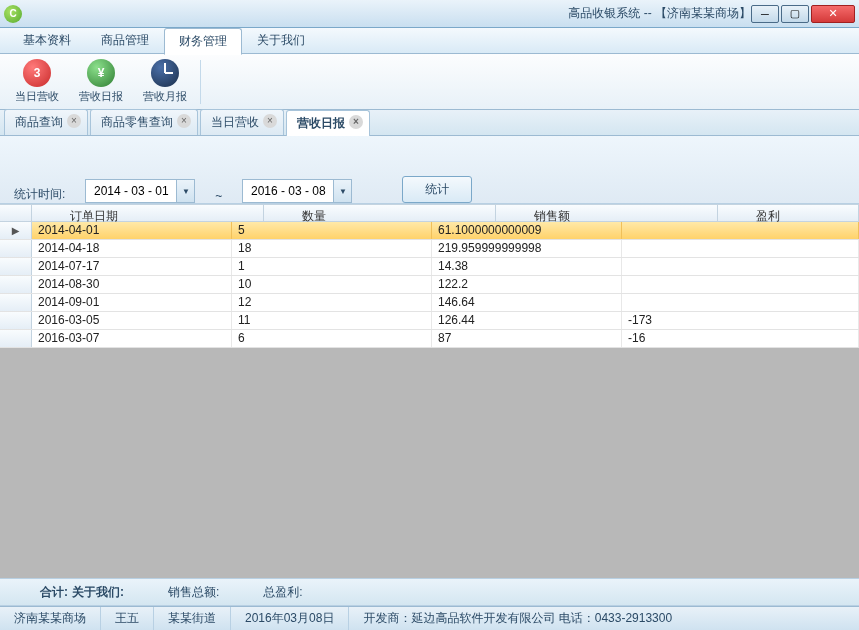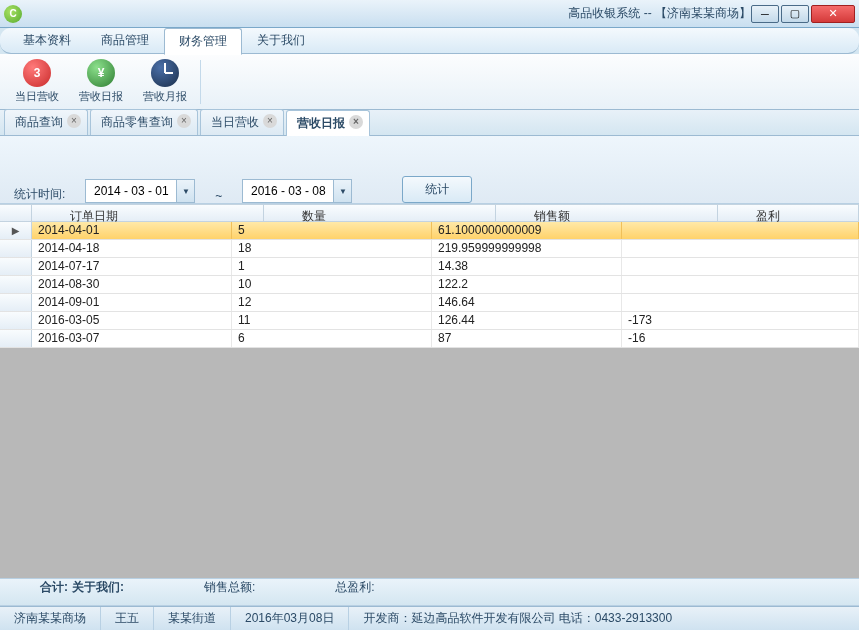--- a/index.html
+++ b/index.html
@@ -8,21 +8,21 @@
 
 .titlebar { height: 28px; background: linear-gradient(to bottom, #eaf3fa, #c9dff0); display: flex; align-items: center; padding: 0 4px; border-bottom: 1px solid #7ba8c9; }
 .titlebar .app-icon { width: 18px; height: 18px; border-radius: 50%; background: radial-gradient(circle at 35% 35%, #a8e063, #56ab2f); margin-right: 6px; display: flex; align-items: center; justify-content: center; }
 .titlebar .app-icon::after { content: "C"; color: #fff; font-size: 10px; font-weight: bold; }
 .titlebar .title-text { color: #2b4a66; font-size: 12px; flex: 1; text-align: right; }
 .win-buttons { display: flex; gap: 2px; }
 .win-btn { width: 28px; height: 18px; border: 1px solid #4a6b88; background: linear-gradient(to bottom, #e8f1f8, #c3d9ea); display: flex; align-items: center; justify-content: center; font-size: 11px; cursor: pointer; border-radius: 2px; }
 .win-btn.close { background: linear-gradient(to bottom, #f56b6b, #d43a3a); color: #fff; width: 44px; border-color: #a02020; }
 
 
-.menubar { height: 26px; background: linear-gradient(to bottom, #f4f9fd, #d9eaf6); display: flex; align-items: center; padding: 0 8px; border-bottom: 1px solid #9cbad2; border-radius: 11px; }
+.menubar { height: 26px; background: linear-gradient(to bottom, #f4f9fd, #d9eaf6); display: flex; align-items: center; padding: 0 8px; border-bottom: 1px solid #9cbad2; }
 .menubar .menu-item { padding: 4px 14px; color: #2b4a66; cursor: pointer; border: 1px solid transparent; border-radius: 3px 3px 0 0; }
 .menubar .menu-item.active { background: #fff; border-color: #9cbad2; border-bottom-color: #fff; position: relative; top: 1px; }
 
 
 .toolbar { height: 56px; background: linear-gradient(to bottom, #fcfdfe, #e8f1f8); border-bottom: 1px solid #9cbad2; display: flex; align-items: center; padding: 2px 6px; gap: 2px; }
 .tool-btn { width: 62px; height: 50px; display: flex; flex-direction: column; align-items: center; justify-content: center; gap: 2px; cursor: pointer; border: 1px solid transparent; border-radius: 3px; }
 .tool-icon { width: 28px; height: 28px; border-radius: 50%; display: flex; align-items: center; justify-content: center; color: #fff; font-size: 12px; font-weight: bold; }
 .tool-icon.red { background: radial-gradient(circle at 35% 30%, #ff7a7a, #c92a2a); }
 .tool-icon.green { background: radial-gradient(circle at 35% 30%, #8ce08c, #2e7d32); }
 .tool-icon.navy { background: radial-gradient(circle at 35% 30%, #4a6fa8, #1a2e4a); position: relative; }
@@ -56,21 +56,21 @@
 .grid-body .gcell { border-right: 1px solid #e8e8e8; padding: 1px 6px; color: #222; overflow: hidden; white-space: nowrap; }
 .grow.selected { background: linear-gradient(to bottom, #ffe9a8, #ffd26a); }
 .grow.selected .gcell { border-right-color: #f0c05a; }
 .col0 { width: 200px; }
 .col1 { width: 200px; }
 .col2 { width: 190px; }
 .col3 { flex: 1; }
 .grid-empty { height: 230px; background: #b8b8b8; }
 
 
-.summary { height: 28px; background: linear-gradient(to bottom, #eaf3fa, #d4e6f1); display: flex; align-items: flex-start; padding: 0 40px; gap: 80px; color: #2b4a66; border-top: 1px solid #b8d0e3; border-bottom: 1px solid #b8d0e3; }
+.summary { height: 28px; background: linear-gradient(to bottom, #eaf3fa, #d4e6f1); display: flex; align-items: center; padding: 0 40px; gap: 44px; color: #2b4a66; border-top: 1px solid #b8d0e3; border-bottom: 1px solid #b8d0e3; }
 .summary span { display: inline-flex; gap: 4px; }
 
 
 .statusbar { height: 24px; background: linear-gradient(to bottom, #e8f1f8, #cfe2f0); display: flex; align-items: center; border-top: 1px solid #9cbad2; }
 .statusbar .scell { padding: 0 14px; border-right: 1px solid #b8d0e3; height: 100%; display: flex; align-items: center; color: #2b4a66; white-space: nowrap; }
 .statusbar .scell:last-child { border-right: none; flex: 1; }
 </style>
 </head>
 <body>
 

